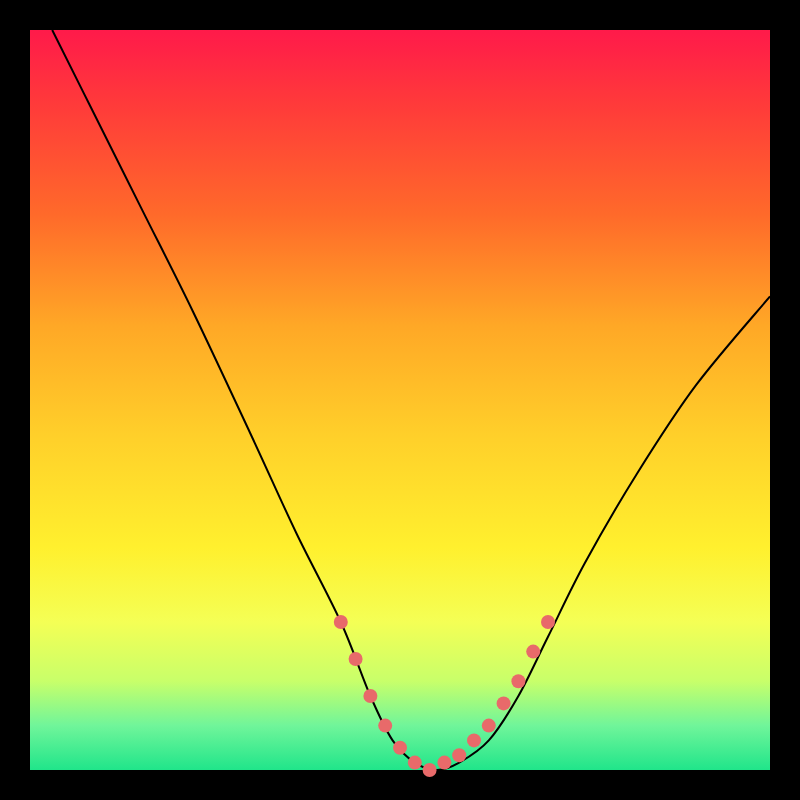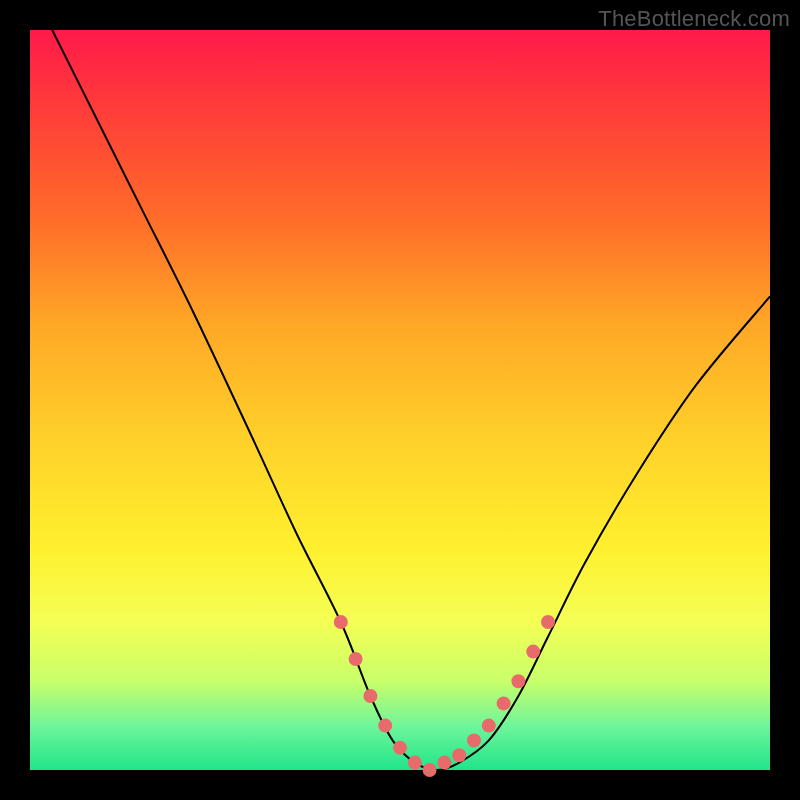--- a/index.html
+++ b/index.html
@@ -46,21 +46,20 @@
   }
   .dot {
     fill: #e86a6a;
     stroke: none;
   }
 </style>
 </head>
 <body>
 
 <div class="frame">
-  <div class="watermark">TheBottleneck.com</div>
   <div class="plot-area">
     <svg class="curve" viewBox="0 0 740 740">
       <path id="main-curve" fill="none" stroke="#000" stroke-width="2" d="M 22.2,0 C 28.366666666666667,12.333333333333334 44.400000000000006,44.39999999999999 59.2,74 C 74,103.60000000000001 93.73333333333333,143.0666666666667 111,177.60000000000002 C 128.26666666666668,212.13333333333335 144.3,242.96666666666667 162.8,281.2 C 181.3,319.43333333333334 204.73333333333335,370 222,407 C 239.26666666666665,444 251.59999999999997,472.3666666666667 266.4,503.2 C 281.2,534.0333333333333 298.4666666666667,564.8666666666667 310.8,592 C 323.1333333333333,619.1333333333333 331.7666666666667,646.2666666666667 340.40000000000003,666 C 349.03333333333336,685.7333333333333 355.2,699.3 362.59999999999997,710.4 C 369.99999999999994,721.5 377.4,727.6666666666667 384.8,732.6 C 392.20000000000005,737.5333333333333 399.6000000000001,740 407.00000000000006,740 C 414.40000000000003,740 420.56666666666666,737.5333333333333 429.2,732.6 C 437.8333333333333,727.6666666666667 448.93333333333334,721.5 458.8,710.4 C 468.6666666666667,699.3 478.53333333333336,683.2666666666667 488.40000000000003,666 C 498.2666666666667,648.7333333333333 506.9,629 518,606.8 C 529.1,584.5999999999999 540.2,559.9333333333333 555,532.8 C 569.8,505.66666666666663 588.3,473.6 606.8,444 C 625.3,414.4 643.8,384.8 666,355.2 C 688.2,325.59999999999997 727.6666666666666,281.2 740,266.4"></path>
       <g id="marker-group">
           <circle cx="310.8" cy="592" r="7" class="dot"></circle>
           <circle cx="325.6" cy="629" r="7" class="dot"></circle>
           <circle cx="340.40000000000003" cy="666" r="7" class="dot"></circle>
           <circle cx="355.2" cy="695.6" r="7" class="dot"></circle>
           <circle cx="370" cy="717.8" r="7" class="dot"></circle>
           <circle cx="384.8" cy="732.6" r="7" class="dot"></circle>

